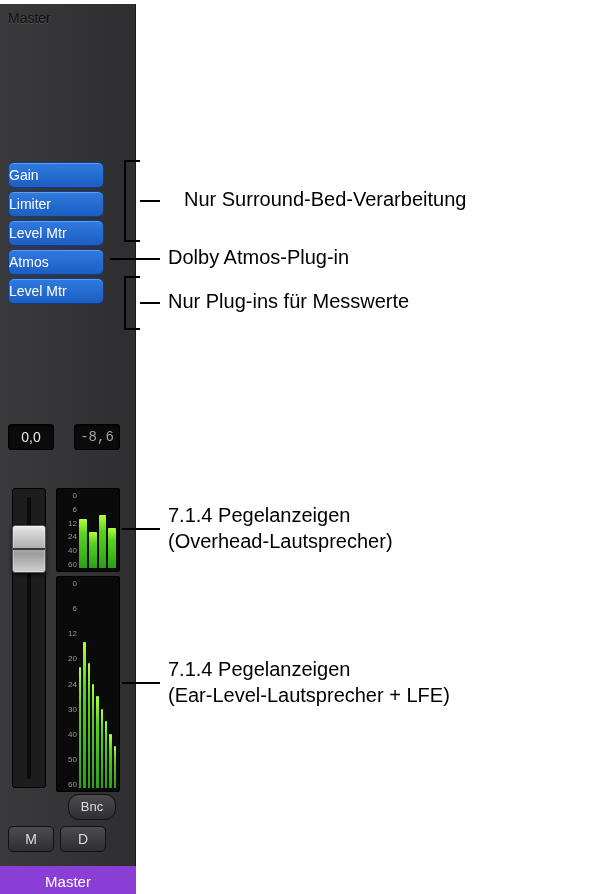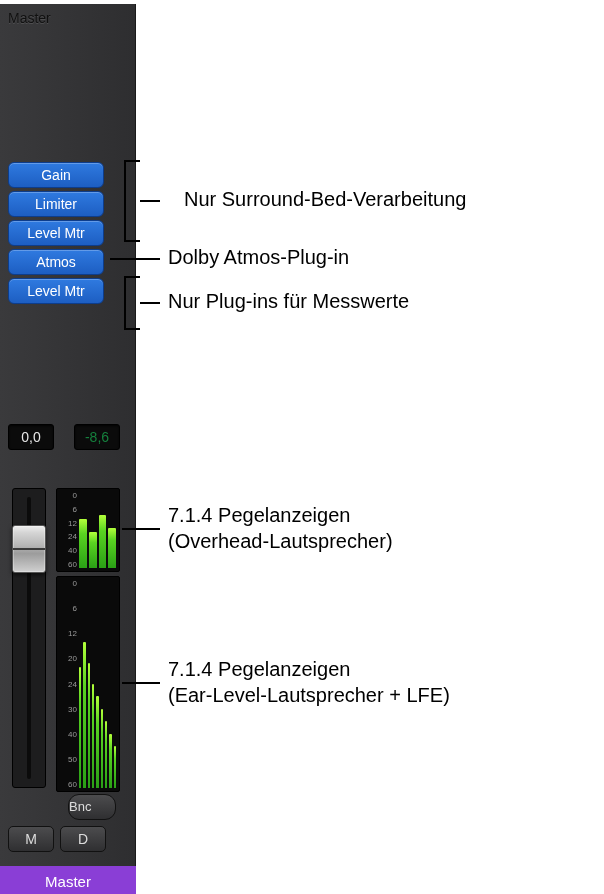--- a/index.html
+++ b/index.html
@@ -37,21 +37,21 @@
     gap: 3px;
   }
   .plugin {
     height: 26px;
     border-radius: 6px;
     background: linear-gradient(180deg, #2f7ae0 0%, #1d5ec2 100%);
     border: 1px solid #0d3d8c;
     color: #fff;
     font-size: 14px;
     line-height: 24px;
-    text-align: center;
+    text-align: left;
     box-shadow: inset 0 1px 0 rgba(255,255,255,0.25);
   }
 
   
   .readouts {
     position: absolute;
     left: 8px; top: 420px;
     display: flex;
     gap: 20px;
   }
@@ -59,21 +59,21 @@
     width: 46px; height: 26px;
     background: #0b0b0b;
     border: 1px solid #000;
     border-radius: 3px;
     font-size: 14px;
     line-height: 24px;
     text-align: center;
     box-shadow: inset 0 1px 2px rgba(0,0,0,0.8);
   }
   .readout.white { color: #e6e6e6; }
-  .readout.green { color: #15803d; }
+  .readout.green { color: #a3a3a3; font-family: Liberation Mono, monospace; }
 
   
   .fader-box {
     position: absolute;
     left: 12px; top: 484px;
     width: 34px; height: 300px;
     background: #1d1d1e;
     border: 1px solid #000;
     border-radius: 3px;
   }
@@ -129,21 +129,21 @@
     background: linear-gradient(180deg,#b3ff3b 0%, #59d321 30%, #2aa016 100%);
     border-radius: 1px 1px 0 0;
   }
 
   
   .bnc {
     position:absolute; left:68px; top:790px;
     width:48px; height:26px;
     background: linear-gradient(180deg,#4c4c4e,#2f2f31);
     border:1px solid #111; border-radius:11px;
-    color:#ddd; font-size:13px; line-height:24px; 
+    color:#ddd; font-size:13px; line-height:24px; text-align:center;
   }
   .btn-row {
     position:absolute; left:8px; top:822px;
     display:flex; gap:6px;
   }
   .sq-btn {
     width:46px; height:26px;
     background: linear-gradient(180deg,#4c4c4e,#2f2f31);
     border:1px solid #111; border-radius:5px;
     color:#ddd; font-size:14px; line-height:24px; text-align:center;

